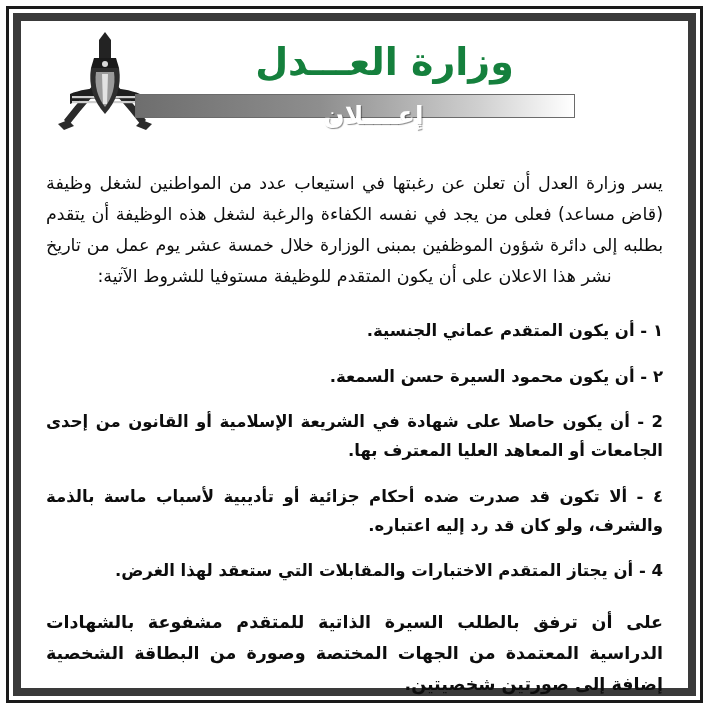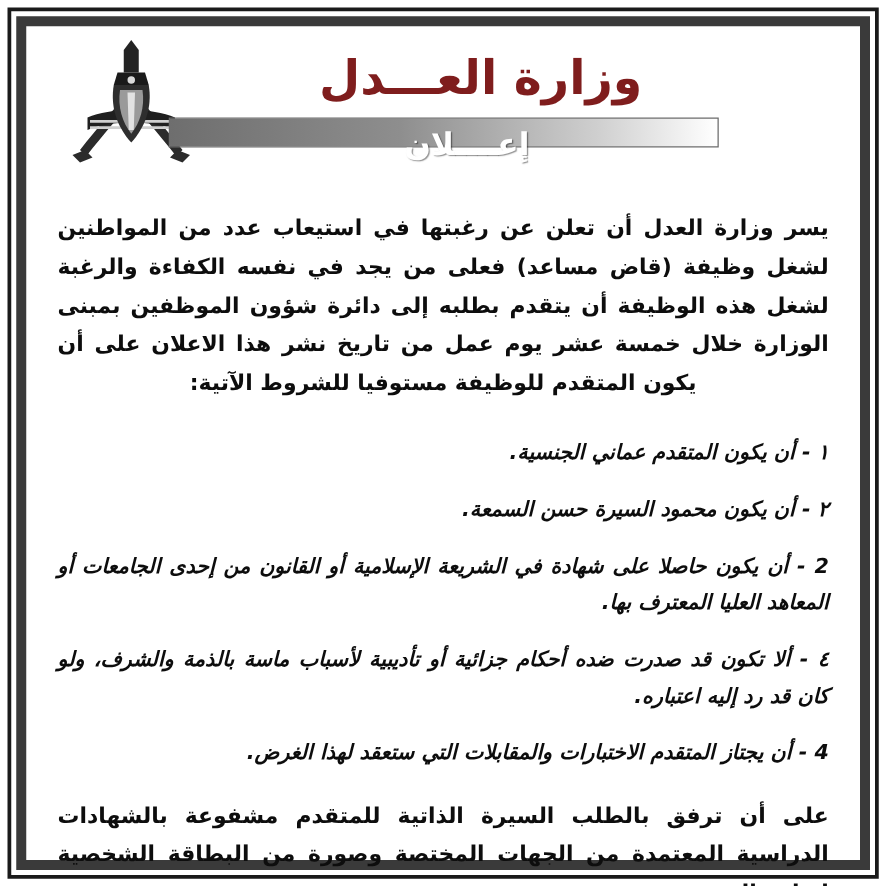--- a/index.html
+++ b/index.html
@@ -52,21 +52,21 @@
   
   .header {
     position: relative;
     height: 122px;
   }
   .ministry-title {
     text-align: center;
     font-family: "DejaVu Sans", sans-serif;
     font-size: 38px;
     font-weight: bold;
-    color: #7f1d1d;
+    color: #15803d;
     letter-spacing: 1px;
     padding-top: 14px;
     padding-left: 60px;
   }
   .emblem {
     position: absolute;
     top: 2px;
     left: 4px;
     width: 110px;
     height: 104px;
@@ -88,29 +88,28 @@
     font-weight: bold;
     color: #ffffff;
     letter-spacing: 3px;
     text-shadow: 1px 1px 1px rgba(0,0,0,.45);
   }
 
   
   .intro {
     margin-top: 20px;
     font-size: 17.5px;
-    font-weight: bold;
+    font-weight: normal;
     line-height: 31px;
     color: #0d0d0d;
     text-align: justify;
     text-align-last: center;
   }
   .conditions {
     margin-top: 24px;
-    font-style: italic;
   }
   .condition {
     font-size: 16.5px;
     font-weight: bold;
     line-height: 29px;
     color: #0d0d0d;
     text-align: justify;
     margin-bottom: 3px;
   }
   .closing {

